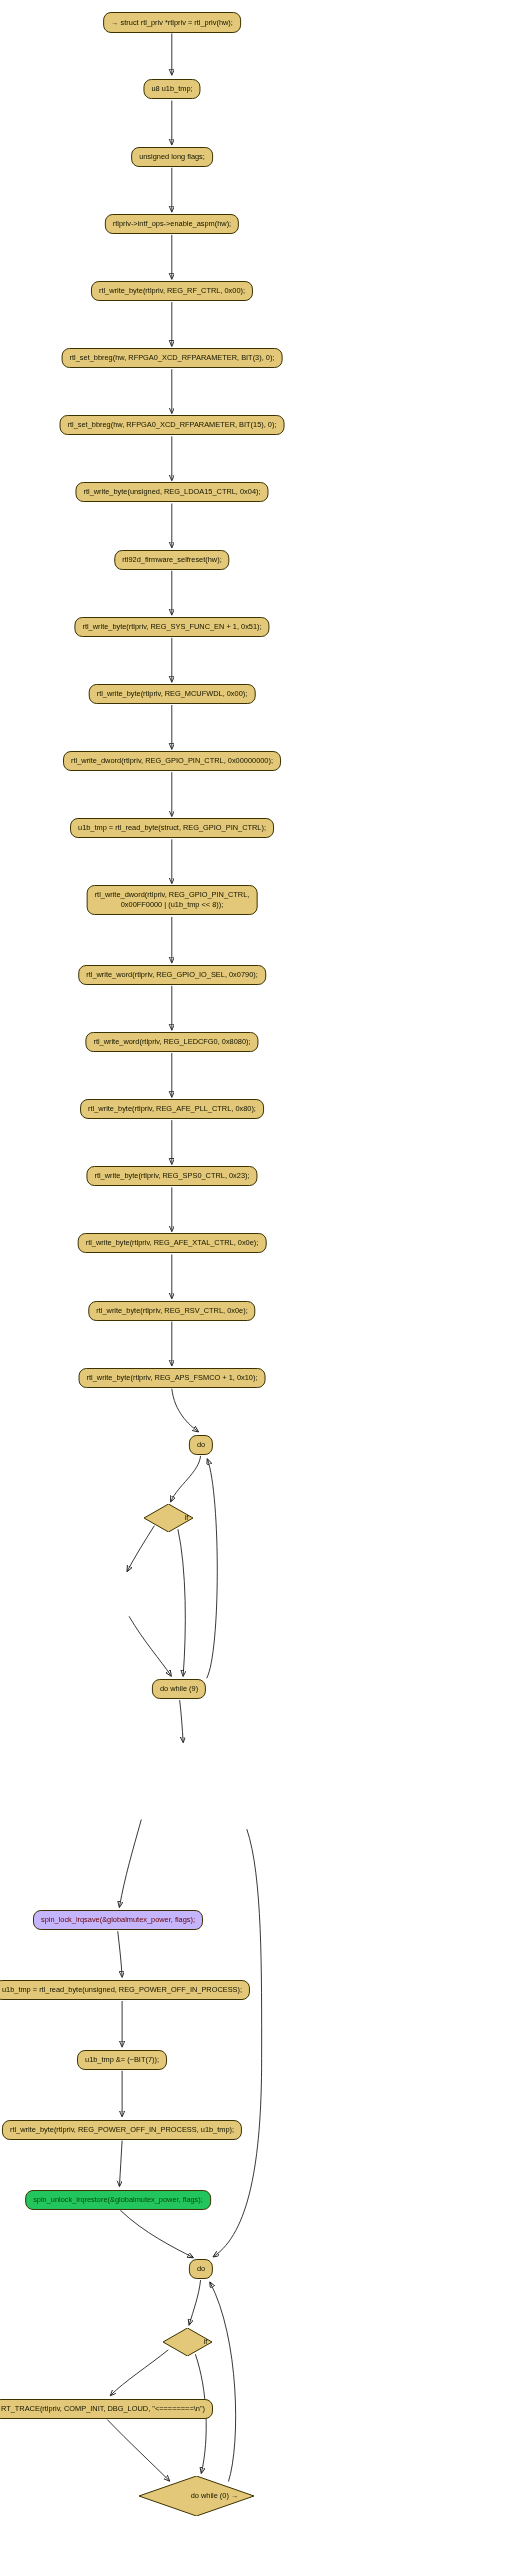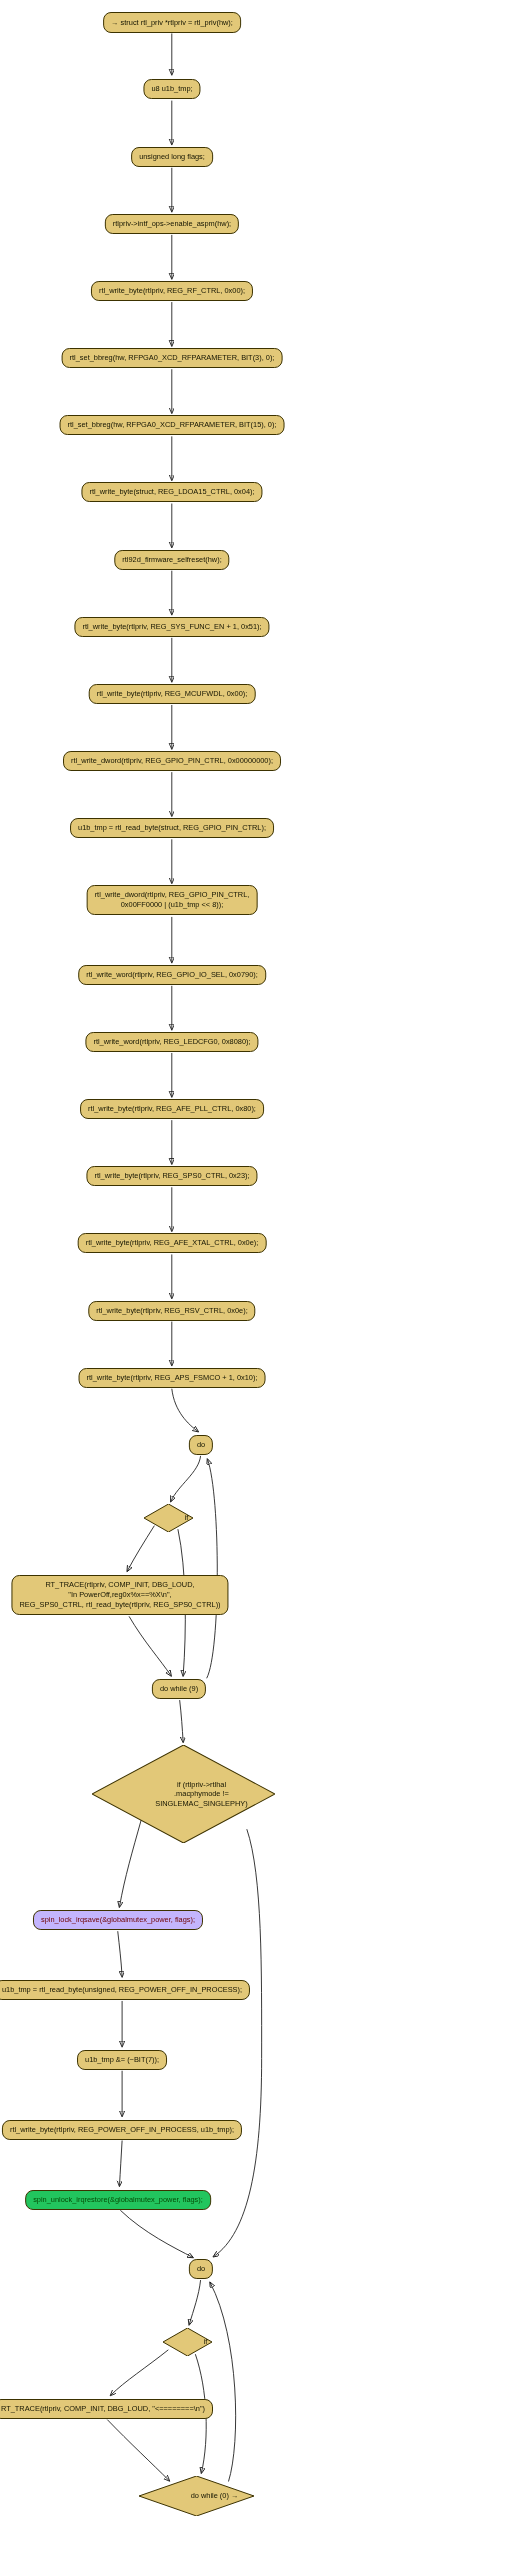--- a/index.html
+++ b/index.html
@@ -77,21 +77,21 @@
     <path d="M262,2845 C276,2800 274,2680 241,2617" marker-end="url(#arrow)"></path>
   </svg>
 
   <div class="bnode" style="left:172px;top:12.2px">→ struct rtl_priv *rtlpriv = rtl_priv(hw);</div>
   <div class="bnode" style="left:172px;top:79px">u8 u1b_tmp;</div>
   <div class="bnode" style="left:172px;top:147px">unsigned long flags;</div>
   <div class="bnode" style="left:172px;top:214px">rtlpriv-&gt;intf_ops-&gt;enable_aspm(hw);</div>
   <div class="bnode" style="left:172px;top:281px">rtl_write_byte(rtlpriv, REG_RF_CTRL, 0x00);</div>
   <div class="bnode" style="left:172px;top:348px">rtl_set_bbreg(hw, RFPGA0_XCD_RFPARAMETER, BIT(3), 0);</div>
   <div class="bnode" style="left:172px;top:415px">rtl_set_bbreg(hw, RFPGA0_XCD_RFPARAMETER, BIT(15), 0);</div>
-  <div class="bnode" style="left:172px;top:482px">rtl_write_byte(struct, REG_LDOA15_CTRL, 0x04);</div>
+  <div class="bnode" style="left:172px;top:482px">rtl_write_byte(unsigned, REG_LDOA15_CTRL, 0x04);</div>
   <div class="bnode" style="left:172px;top:550px">rtl92d_firmware_selfreset(hw);</div>
   <div class="bnode" style="left:172px;top:617px">rtl_write_byte(rtlpriv, REG_SYS_FUNC_EN + 1, 0x51);</div>
   <div class="bnode" style="left:172px;top:684px">rtl_write_byte(rtlpriv, REG_MCUFWDL, 0x00);</div>
   <div class="bnode" style="left:172px;top:751px">rtl_write_dword(rtlpriv, REG_GPIO_PIN_CTRL, 0x00000000);</div>
   <div class="bnode" style="left:172px;top:818px">u1b_tmp = rtl_read_byte(struct, REG_GPIO_PIN_CTRL);</div>
   <div class="bnode" style="left:172px;top:885px">rtl_write_dword(rtlpriv, REG_GPIO_PIN_CTRL,
 0x00FF0000 | (u1b_tmp &lt;&lt; 8));</div>
   <div class="bnode" style="left:172px;top:965px">rtl_write_word(rtlpriv, REG_GPIO_IO_SEL, 0x0790);</div>
   <div class="bnode" style="left:172px;top:1032px">rtl_write_word(rtlpriv, REG_LEDCFG0, 0x8080);</div>
   <div class="bnode" style="left:172px;top:1099px">rtl_write_byte(rtlpriv, REG_AFE_PLL_CTRL, 0x80);</div>
@@ -102,34 +102,23 @@
 
   <div class="bnode" style="left:201px;top:1435px">do</div>
 
   <div class="dnode" style="left:144px;top:1504px;width:49px;height:28px">
     <svg class="dshape" viewBox="0 0 100 100" preserveAspectRatio="none">
         <polygon points="50,0 100,50 50,100 0,50"></polygon>
       </svg>
     <div class="dlabel">if</div>
   </div>
 
-  <div class="bnode" style="left:120px;top:1575px">RT_TRACE(rtlpriv, COMP_INIT, DBG_LOUD,
-"In PowerOff,reg0x%x==%X\n",
-REG_SPS0_CTRL, rtl_read_byte(rtlpriv, REG_SPS0_CTRL))</div>
 
   <div class="bnode" style="left:179px;top:1679px">do while (9)</div>
 
-  <div class="dnode" style="left:92px;top:1745px;width:183px;height:98px">
-    <svg class="dshape" viewBox="0 0 100 100" preserveAspectRatio="none">
-        <polygon points="50,0 100,50 50,100 0,50"></polygon>
-      </svg>
-    <div class="dlabel">if (rtlpriv-&gt;rtlhal
-.macphymode !=
-SINGLEMAC_SINGLEPHY)</div>
-  </div>
 
   <div class="bnode lock" style="left:118px;top:1910px">spin_lock_irqsave(&amp;globalmutex_power, flags);</div>
   <div class="bnode" style="left:122px;top:1980px">u1b_tmp = rtl_read_byte(unsigned, REG_POWER_OFF_IN_PROCESS);</div>
   <div class="bnode" style="left:122px;top:2050px">u1b_tmp &amp;= (~BIT(7));</div>
   <div class="bnode" style="left:122px;top:2120px">rtl_write_byte(rtlpriv, REG_POWER_OFF_IN_PROCESS, u1b_tmp);</div>
   <div class="bnode unlock" style="left:118px;top:2190px">spin_unlock_irqrestore(&amp;globalmutex_power, flags);</div>
 
   <div class="bnode" style="left:201px;top:2259px">do</div>
 
   <div class="dnode" style="left:163px;top:2328px;width:49px;height:28px">

